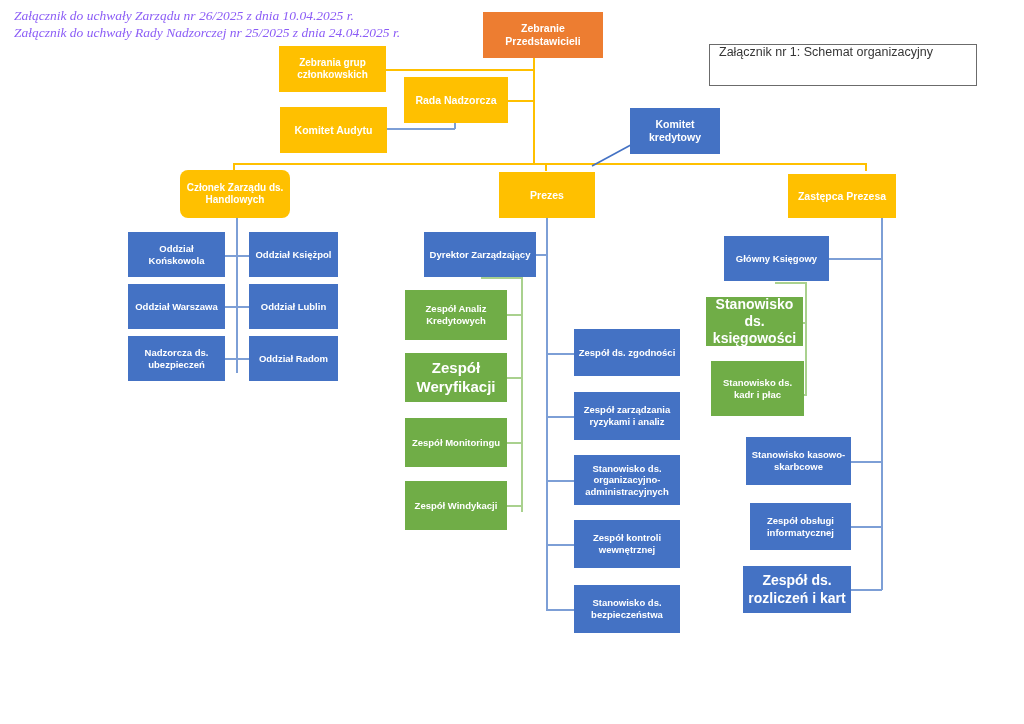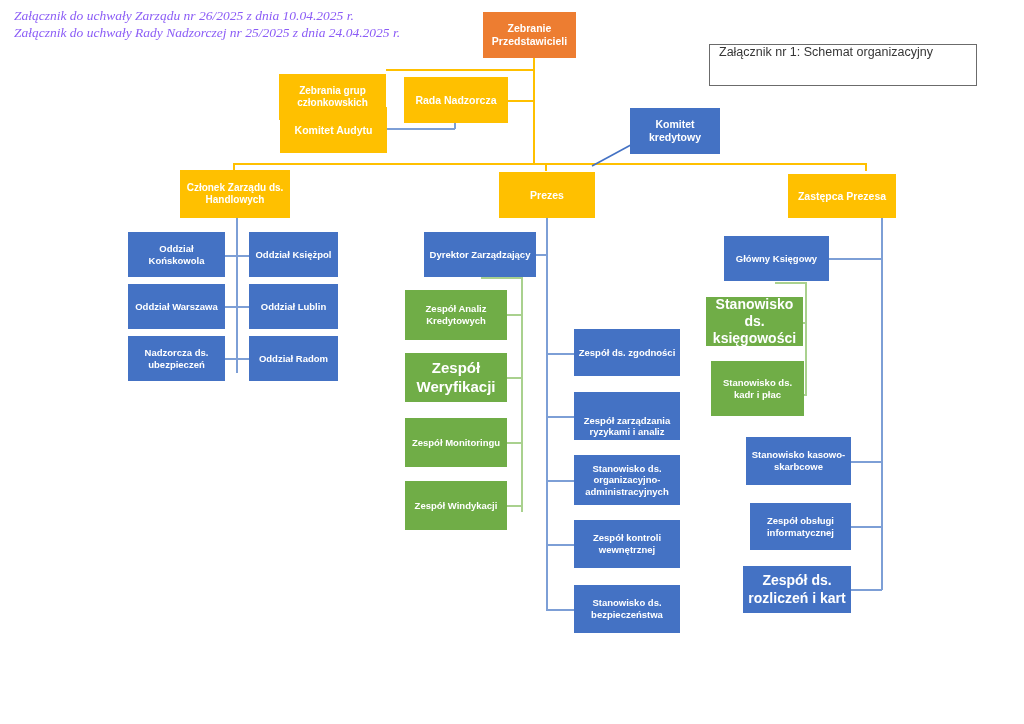--- a/index.html
+++ b/index.html
@@ -135,41 +135,41 @@
   <div class="ln ln-blue-l" style="left:829px; top:258px; width:53px; height:1.6px;"></div>
   <div class="ln ln-blue-l" style="left:851px; top:461px; width:31px; height:1.6px;"></div>
   <div class="ln ln-blue-l" style="left:851px; top:526px; width:31px; height:1.6px;"></div>
   <div class="ln ln-blue-l" style="left:851px; top:589px; width:31px; height:1.6px;"></div>
 
   <div class="ln ln-green" style="left:805px; top:282px; width:1.8px; height:114px;"></div>
   <div class="ln ln-green" style="left:775px; top:282px; width:32px; height:1.8px;"></div>
   <div class="ln ln-green" style="left:793px; top:322px; width:14px; height:1.8px;"></div>
   <div class="ln ln-green" style="left:793px; top:394px; width:14px; height:1.8px;"></div>
 
-  <div class="node n-orange" style="left:483px; top:12px; width:93px; height:46px; font-size:10.5px;">
+  <div class="node n-orange" style="left:483px; top:12px; width:120px; height:46px; font-size:10.5px;">
     <span>Zebranie Przedstawicieli</span>
   </div>
 
-  <div class="node n-amber" style="left:279px; top:46px; width:107px; height:46px; font-size:10px;margin-top:28px;">
+  <div class="node n-amber" style="left:279px; top:46px; width:107px; height:46px; font-size:10px;">
     <span>Zebrania grup członkowskich</span>
   </div>
 
   <div class="node n-amber" style="left:404px; top:77px; width:104px; height:46px; font-size:10.5px;">
     <span>Rada Nadzorcza</span>
   </div>
 
   <div class="node n-amber" style="left:280px; top:107px; width:107px; height:46px; font-size:10.5px;">
     <span>Komitet Audytu</span>
   </div>
 
   <div class="node n-blue" style="left:630px; top:108px; width:90px; height:46px; font-size:10.5px;">
     <span>Komitet kredytowy</span>
   </div>
 
-  <div class="node n-amber" style="left:180px; top:170px; width:110px; height:48px; font-size:10px;">
+  <div class="node n-amber" style="left:180px; top:170px; width:110px; height:48px; font-size:10px;border-radius:8px;">
     <span>Członek Zarządu ds. Handlowych</span>
   </div>
 
   <div class="node n-amber" style="left:499px; top:172px; width:96px; height:46px; font-size:10.5px;">
     <span>Prezes</span>
   </div>
 
   <div class="node n-amber" style="left:788px; top:174px; width:108px; height:44px; font-size:10.5px;text-align:center;">
     <span>Zastępca Prezesa</span>
   </div>
@@ -208,21 +208,21 @@
   <div class="node n-green" style="left:405px; top:418px; width:102px; height:49px; font-size:9.5px;">
     <span>Zespół Monitoringu</span>
   </div>
   <div class="node n-green" style="left:405px; top:481px; width:102px; height:49px; font-size:9.5px;">
     <span>Zespół Windykacji</span>
   </div>
 
   <div class="node n-blue" style="left:574px; top:329px; width:106px; height:47px; font-size:9.5px;">
     <span>Zespół ds. zgodności</span>
   </div>
-  <div class="node n-blue" style="left:574px; top:392px; width:106px; height:48px; font-size:9.5px;align-items:flex-end;">
+  <div class="node n-blue" style="left:574px; top:392px; width:106px; height:48px; font-size:9.5px;">
     <span>Zespół zarządzania ryzykami i analiz</span>
   </div>
   <div class="node n-blue" style="left:574px; top:455px; width:106px; height:50px; font-size:9.5px;">
     <span>Stanowisko ds. organizacyjno-administracyjnych</span>
   </div>
   <div class="node n-blue" style="left:574px; top:520px; width:106px; height:48px; font-size:9.5px;">
     <span>Zespół kontroli wewnętrznej</span>
   </div>
   <div class="node n-blue" style="left:574px; top:585px; width:106px; height:48px; font-size:9.5px;">
     <span>Stanowisko ds. bezpieczeństwa</span>

